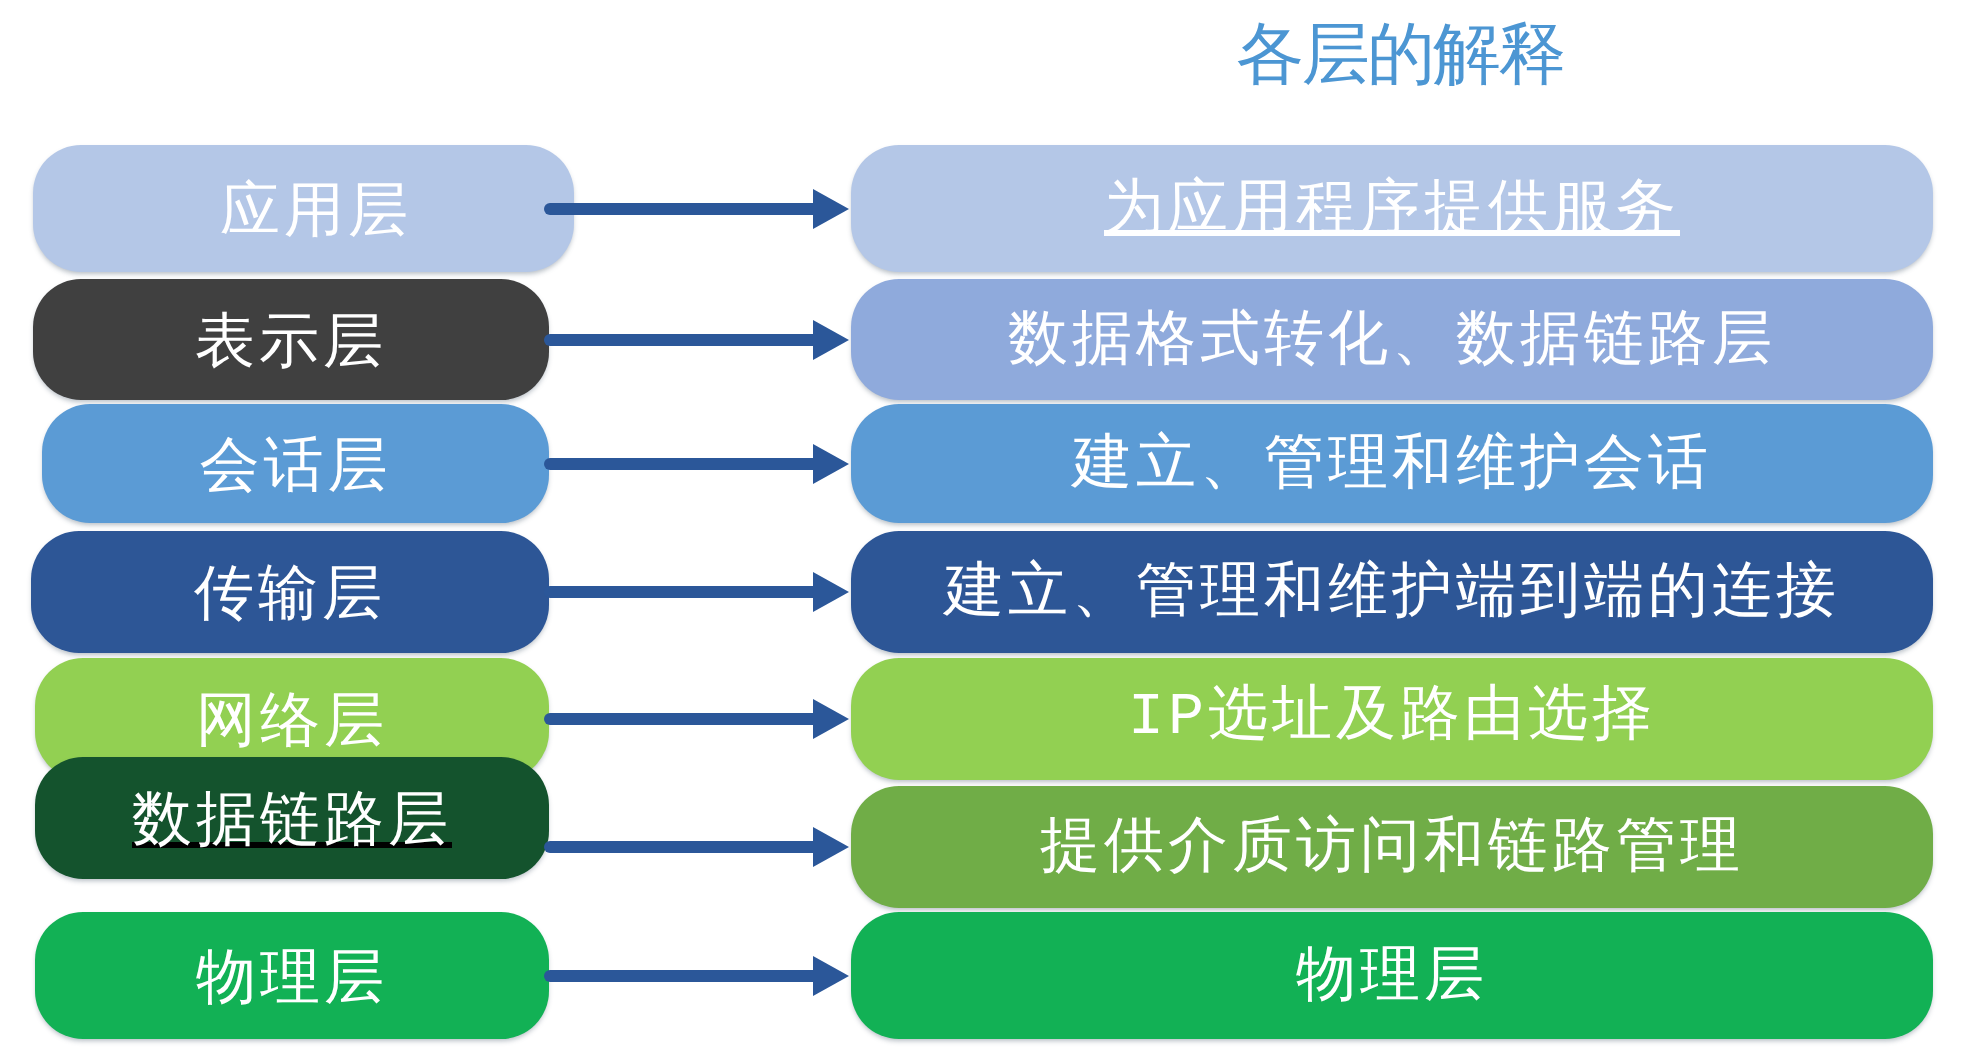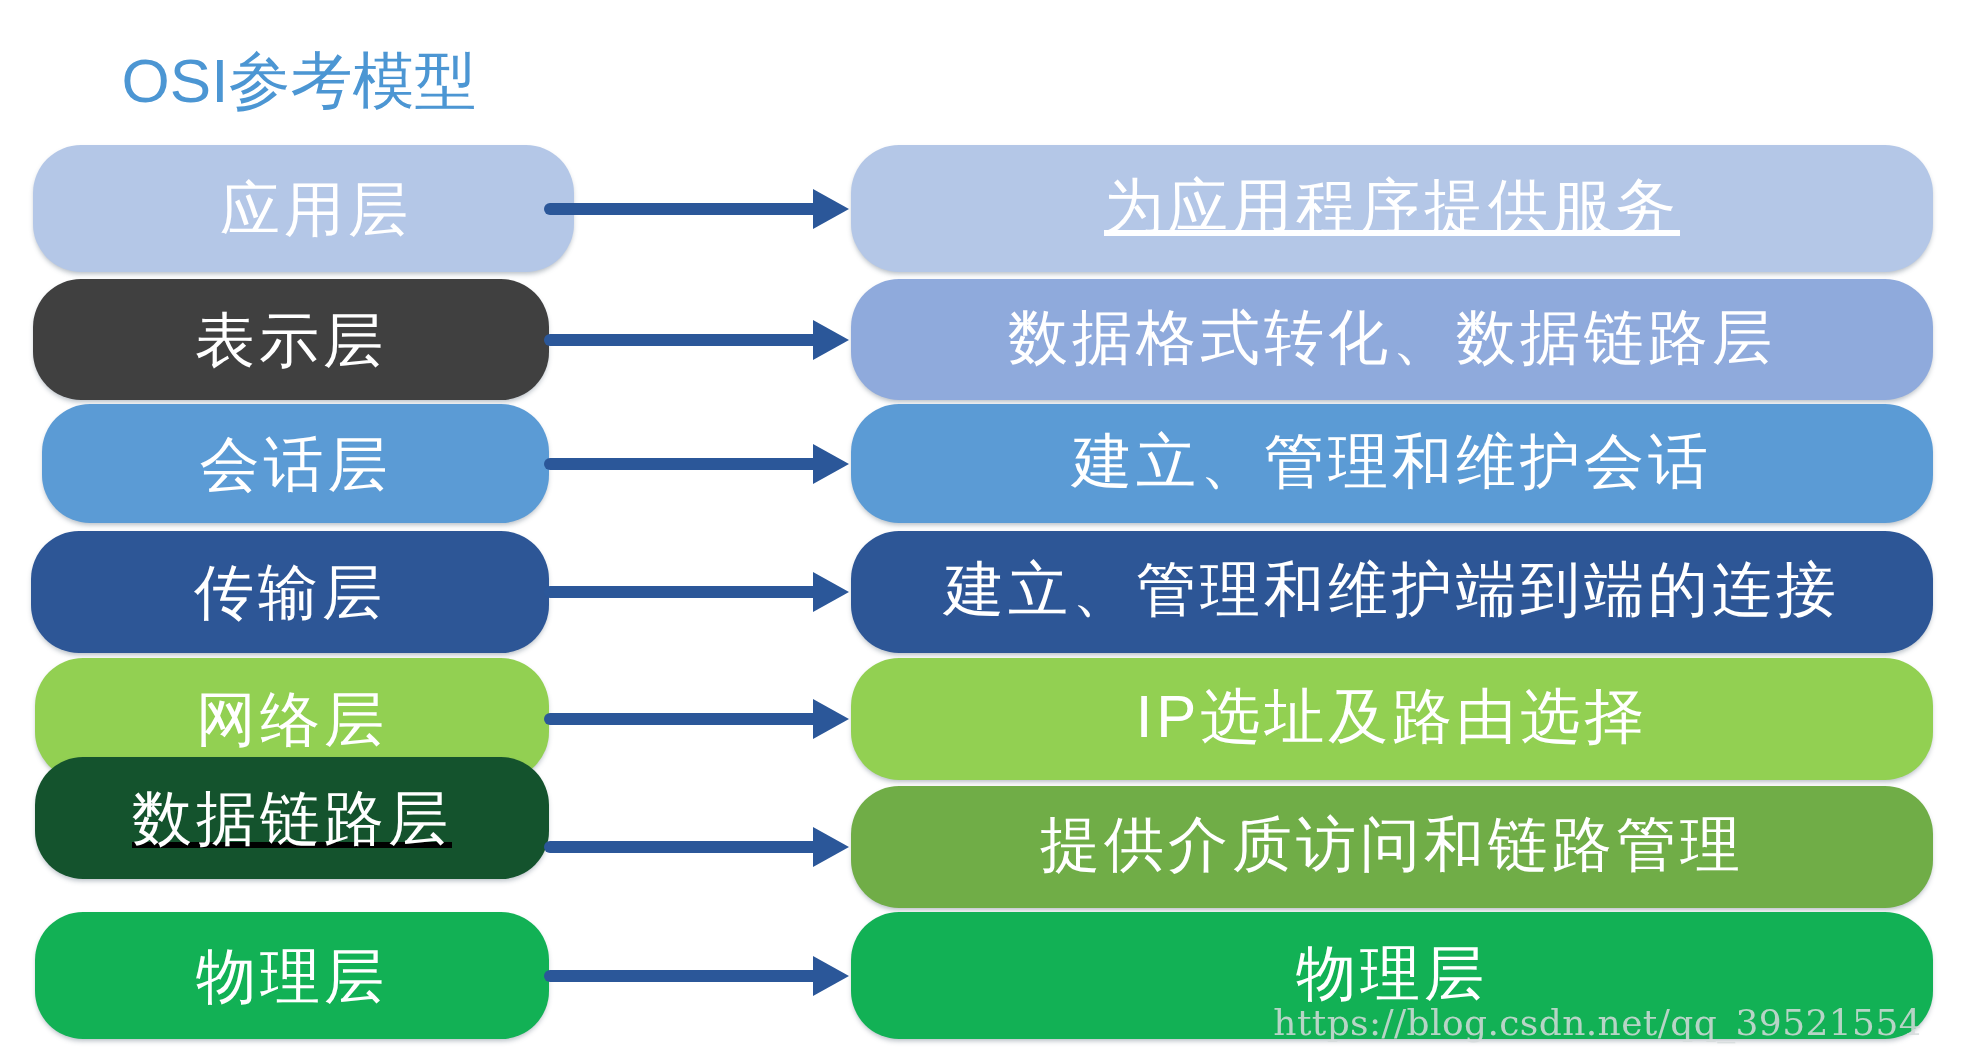--- a/index.html
+++ b/index.html
@@ -74,21 +74,21 @@
     line-height: 1;
     letter-spacing: 0.4px;
     color: rgba(213, 218, 219, 0.85);
     white-space: nowrap;
   }
 </style>
 </head>
 <body>
 
 <div id="stage">
-  <div class="title" id="title-left" style="color: rgb(76, 150, 211);">OSI参考模型</div>
+  <div class="title" id="title-right" style="color: rgb(76, 150, 211);">各层的解释</div>
   <div id="rows">
       <div class="pill" style="left: 33px; top: 145px; width: 516px; height: 127px; background: rgb(180, 199, 231); padding-left: 25px;">
         <div class="pill-label">应用层</div>
       </div>
       <div class="arrow" style="left: 544px; top: 208.5px; width: 305px;">
         <div class="arrow-shaft" style="width: 271px; background: rgb(43, 87, 153);"></div>
         <div class="arrow-head" style="border-left-color: rgb(43, 87, 153);"></div>
       </div>
       <div class="pill" style="left: 851px; top: 145px; width: 1082px; height: 127px; background: rgb(180, 199, 231);">
         <div class="pill-label" style="transform: translateY(-3px); text-decoration: underline;">为应用程序提供服务</div>
@@ -124,21 +124,21 @@
         <div class="pill-label" style="transform: translateY(-3px);">建立、管理和维护端到端的连接</div>
       </div>
       <div class="pill" style="left: 35px; top: 658px; width: 514px; height: 122px; background: rgb(146, 208, 82);">
         <div class="pill-label">网络层</div>
       </div>
       <div class="arrow" style="left: 544px; top: 719px; width: 305px;">
         <div class="arrow-shaft" style="width: 271px; background: rgb(43, 87, 153);"></div>
         <div class="arrow-head" style="border-left-color: rgb(43, 87, 153);"></div>
       </div>
       <div class="pill" style="left: 851px; top: 658px; width: 1082px; height: 122px; background: rgb(146, 208, 82);">
-        <div class="pill-label" style="transform: translateY(-3px);">IP选址及路由选择</div>
+        <div class="pill-label" style="transform: translateY(-3px); font-family: Liberation Mono, monospace;">IP选址及路由选择</div>
       </div>
       <div class="pill" style="left: 35px; top: 757px; width: 514px; height: 122px; background: #14532d; text-decoration: underline;">
         <div class="pill-label">数据链路层</div>
       </div>
       <div class="arrow" style="left: 544px; top: 847px; width: 305px;">
         <div class="arrow-shaft" style="width: 271px; background: rgb(43, 87, 153);"></div>
         <div class="arrow-head" style="border-left-color: rgb(43, 87, 153);"></div>
       </div>
       <div class="pill" style="left: 851px; top: 786px; width: 1082px; height: 122px; background: rgb(112, 173, 71);">
         <div class="pill-label" style="transform: translateY(-3px);">提供介质访问和链路管理</div>
@@ -147,14 +147,13 @@
         <div class="pill-label">物理层</div>
       </div>
       <div class="arrow" style="left: 544px; top: 975.5px; width: 305px;">
         <div class="arrow-shaft" style="width: 271px; background: rgb(43, 87, 153);"></div>
         <div class="arrow-head" style="border-left-color: rgb(43, 87, 153);"></div>
       </div>
       <div class="pill" style="left: 851px; top: 912px; width: 1082px; height: 127px; background: rgb(18, 177, 85);">
         <div class="pill-label" style="transform: translateY(-3px);">物理层</div>
       </div>
     </div>
-  <div id="watermark">https://blog.csdn.net/qq_39521554</div>
 </div>
 
 </body></html>

